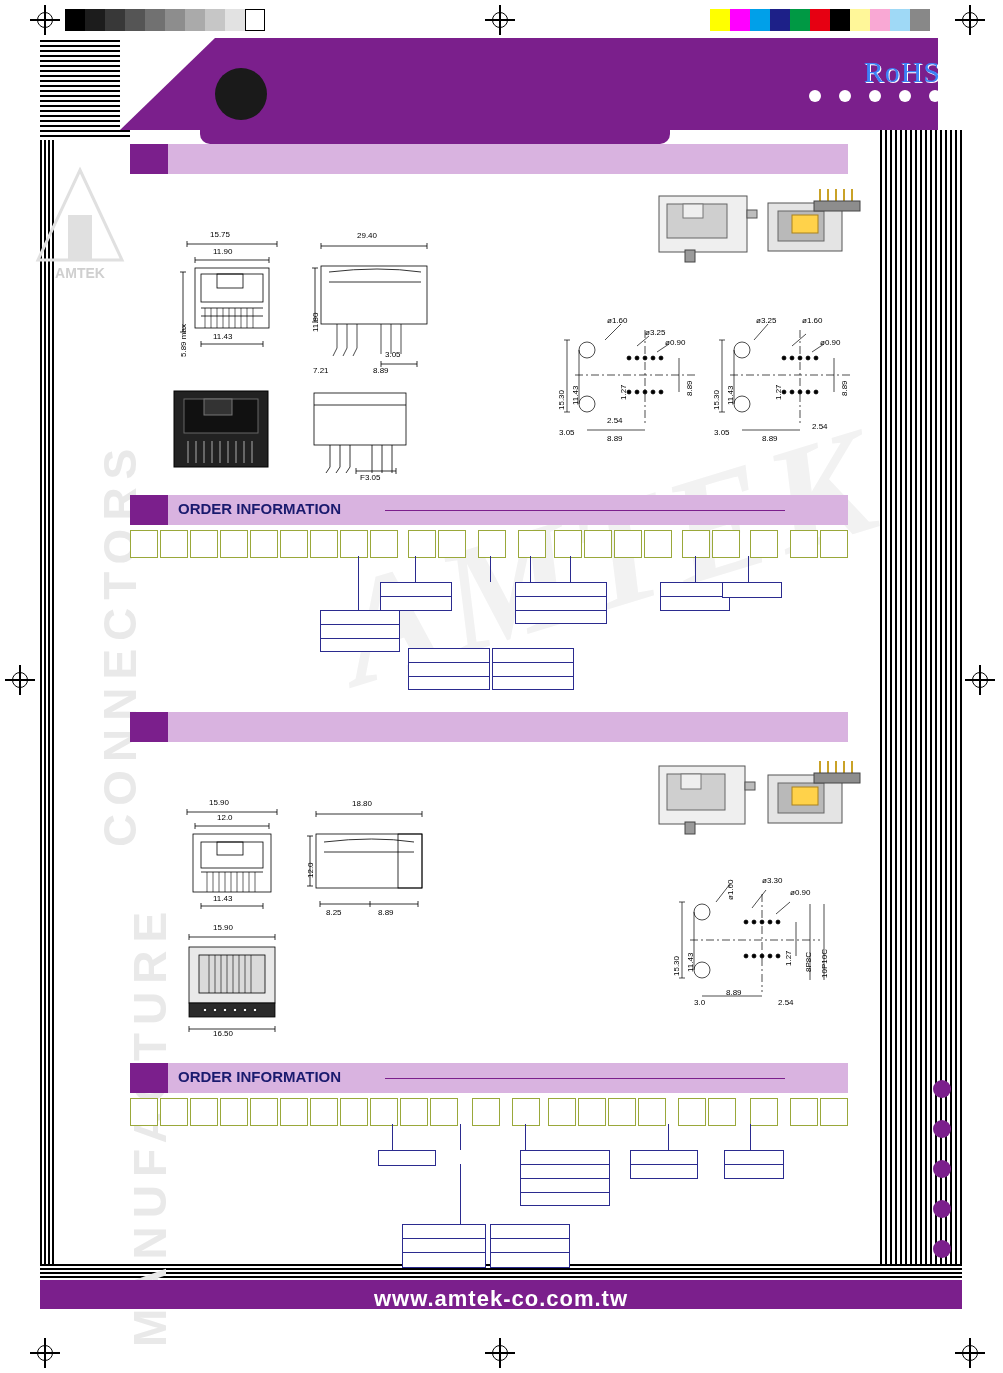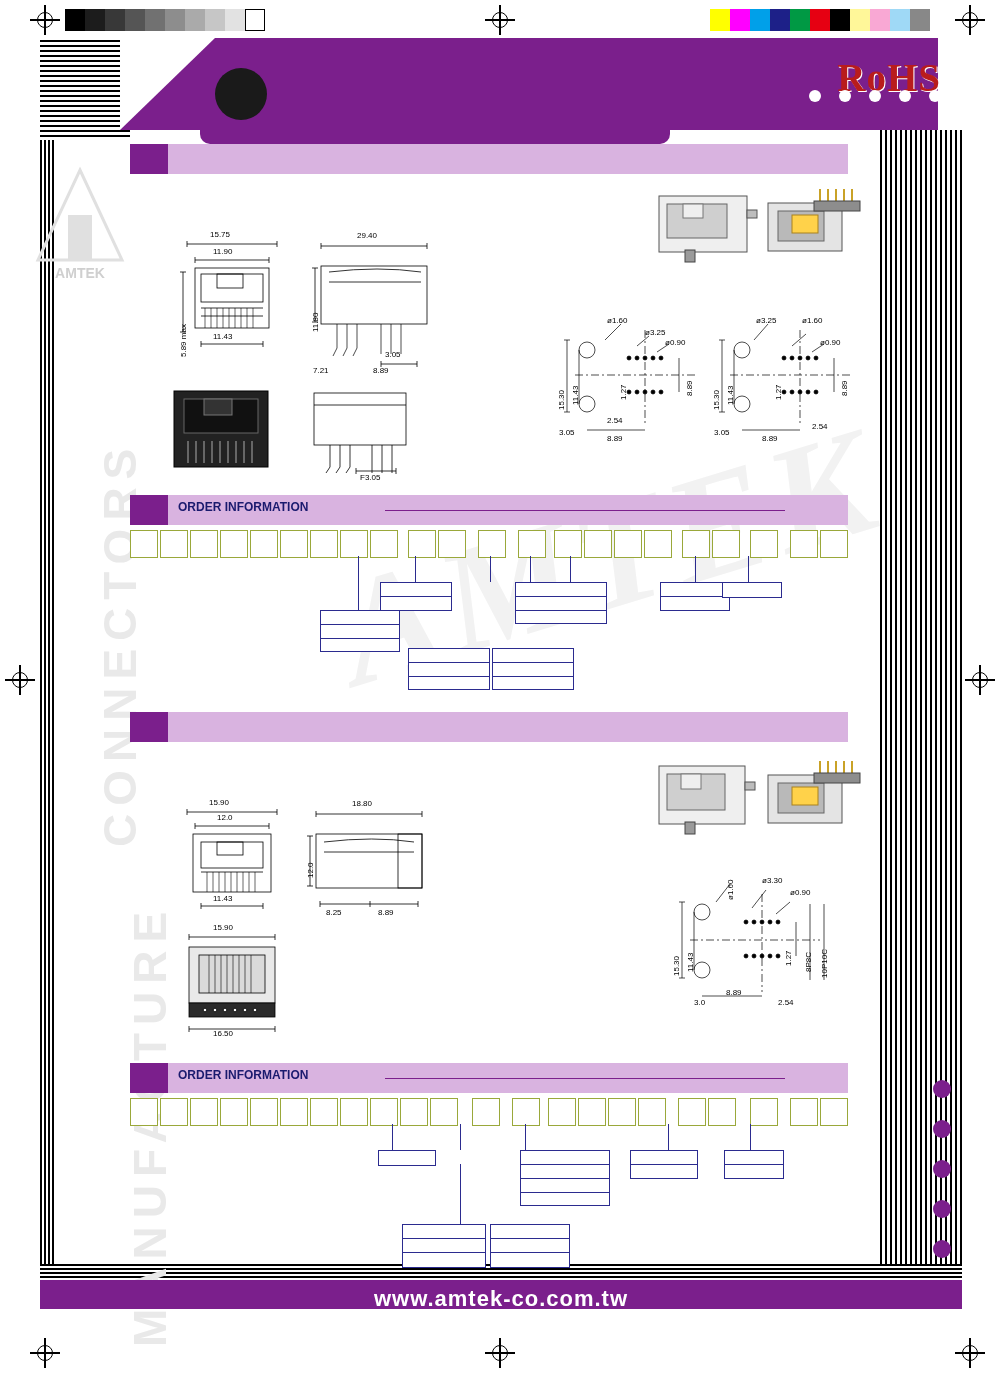--- a/index.html
+++ b/index.html
@@ -18,36 +18,36 @@
 
   
   .hatch{position:absolute;background:repeating-linear-gradient(180deg,#000 0 2px,#fff 2px 4px);}
   .hatchv{position:absolute;background:repeating-linear-gradient(90deg,#000 0 2px,#fff 2px 4px);}
 
   
   .hdr{position:absolute;left:120px;top:38px;width:818px;height:92px;background:#7b1f8c;}
   .hdr-notch{position:absolute;left:200px;top:130px;width:470px;height:14px;background:#7b1f8c;border-radius:0 0 10px 10px;}
   .hdr-tri{position:absolute;left:120px;top:38px;width:0;height:0;border-left:95px solid #fff;border-bottom:92px solid transparent;}
   .hdr-blk{position:absolute;left:215px;top:68px;width:52px;height:52px;background:#1a1a1a;border-radius:50%;}
-  .rohs{position:absolute;right:62px;top:55px;color:#b91c1c;font-family:"Liberation Serif",serif;font-weight:bold;font-size:39px;letter-spacing:1px;text-shadow:1px 1px 0 #fff;}
+  .rohs{position:absolute;right:62px;top:55px;color:#3b82f6;font-family:"Liberation Serif",serif;font-weight:normal;font-size:30px;letter-spacing:1px;text-shadow:1px 1px 0 #fff;}
   .rohs-dots{position:absolute;right:62px;top:90px;display:flex;gap:18px;}
   .rohs-dots span{width:12px;height:12px;border-radius:50%;background:#fff;display:block;}
 
   
   .wm{position:absolute;left:330px;top:470px;font-family:"Liberation Serif",serif;font-size:150px;font-style:italic;font-weight:bold;color:#f2f2f2;letter-spacing:6px;transform:rotate(-17deg);user-select:none;}
 
   
   .sidetxt{position:absolute;left:-140px;top:560px;width:520px;transform:rotate(-90deg);transform-origin:center;font-family:"Liberation Sans",sans-serif;font-size:46px;font-weight:bold;color:#e9e9e9;letter-spacing:8px;}
   .sidetxt2{position:absolute;left:-110px;top:1060px;width:520px;transform:rotate(-90deg);transform-origin:center;font-size:46px;font-weight:bold;color:#e9e9e9;letter-spacing:8px;}
   .logo-amtek{position:absolute;left:30px;top:160px;width:100px;height:120px;color:#e0e0e0;}
 
   
   .secbar{position:absolute;height:30px;background:#d9b3e0;}
   .secbar .sq{position:absolute;left:-38px;top:0;width:38px;height:30px;background:#7b1f8c;}
-  .secbar .lbl{position:absolute;left:10px;top:5px;font-size:12px;font-weight:bold;color:#1a1a6e;}
+  .secbar .lbl{position:absolute;left:10px;top:5px;font-size:15px;font-weight:bold;color:#1a1a6e;}
   .secline{position:absolute;height:1px;background:#7b1f8c;}
 
   
   .obox{position:absolute;width:26px;height:26px;border:1px solid #9aa83a;background:#fff;}
   .vline{position:absolute;width:1px;background:#2b2b8f;}
   .hline{position:absolute;height:1px;background:#2b2b8f;}
   .tbl{position:absolute;border:1px solid #2b2b8f;background:#fff;}
   .tbl div{border-bottom:1px solid #2b2b8f;height:13px;}
   .tbl div:last-child{border-bottom:none;}
 

